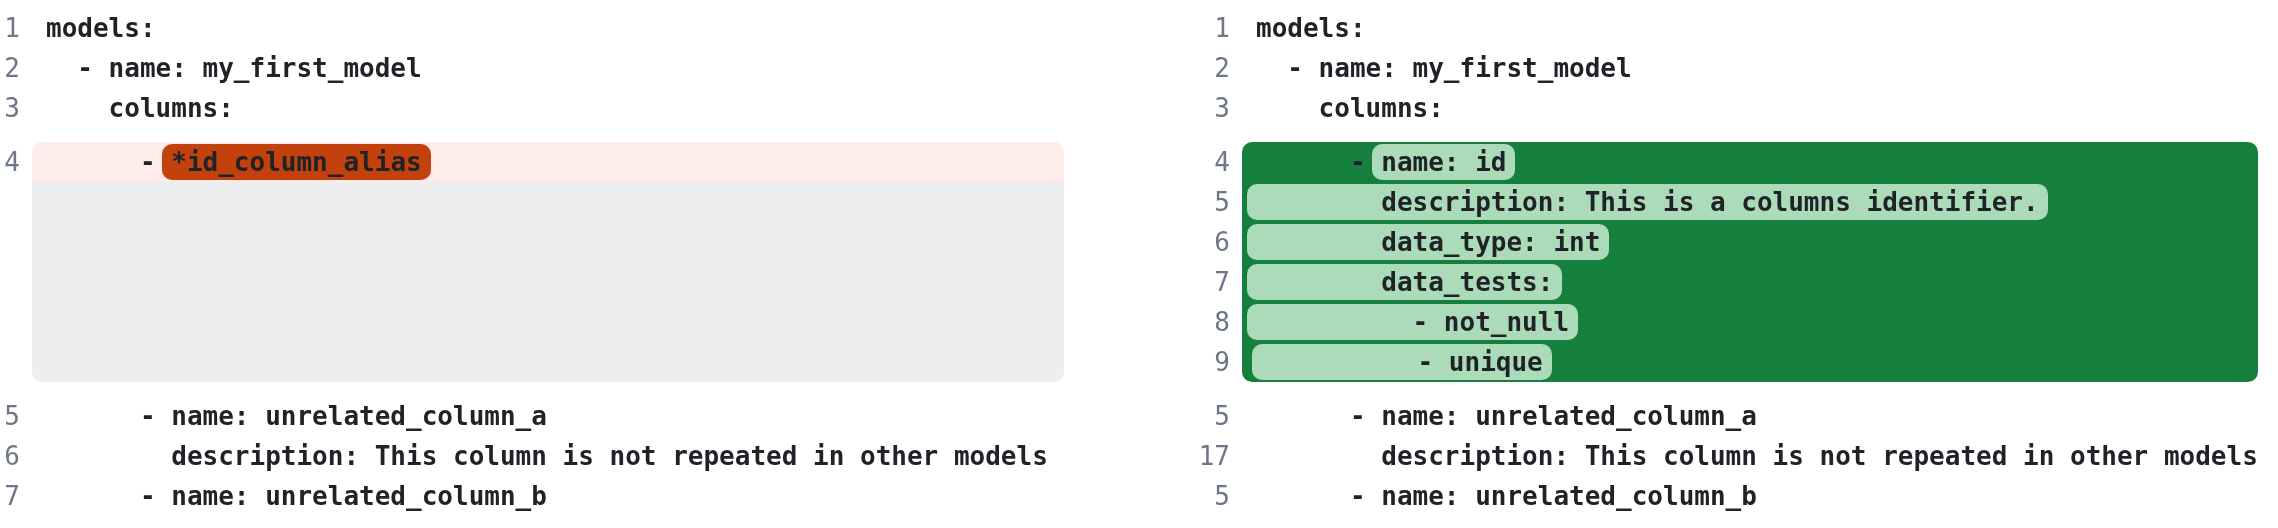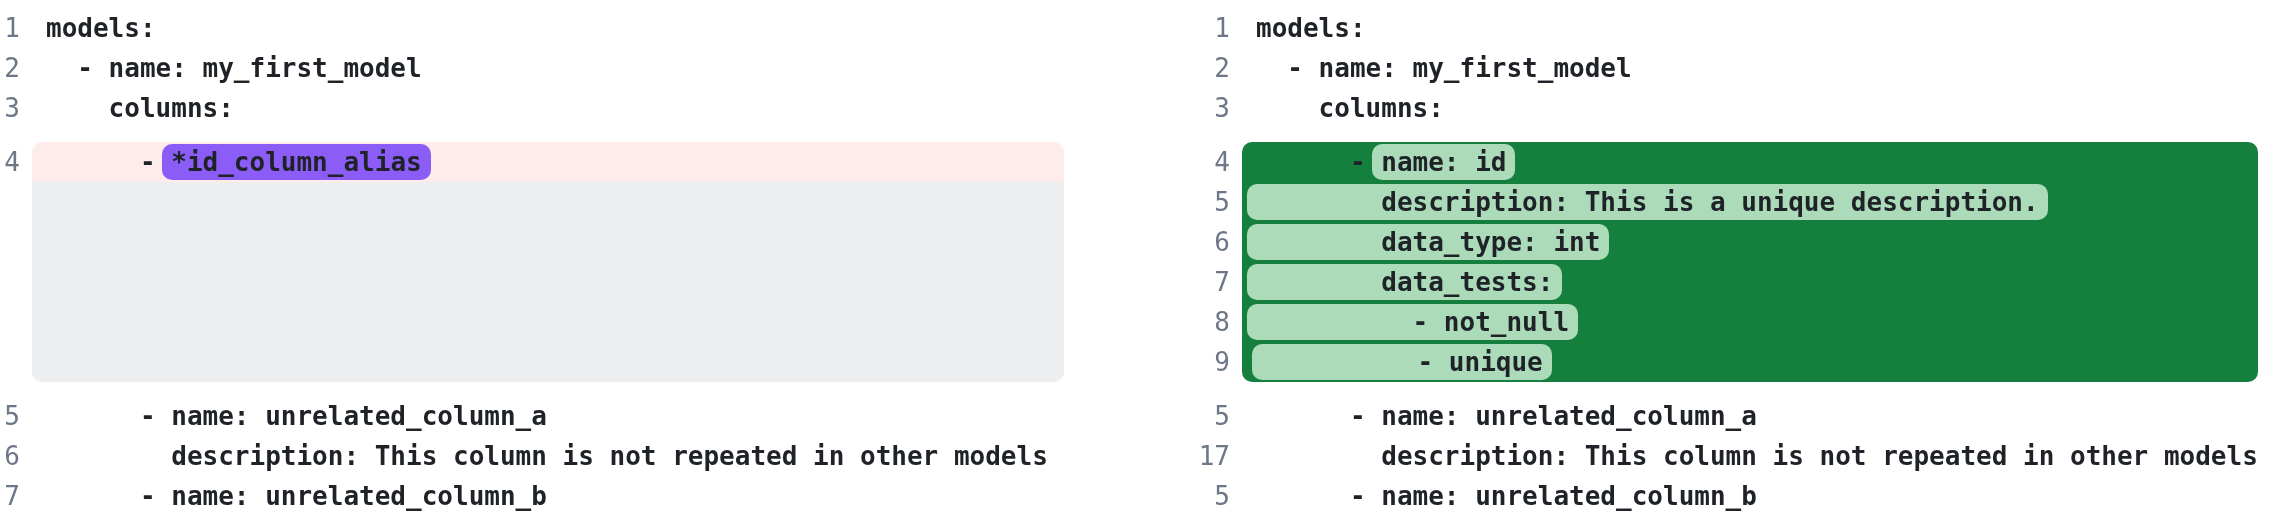--- a/index.html
+++ b/index.html
@@ -10,21 +10,21 @@
   .pane{flex:1 1 0;min-width:0;padding-left:4px;padding-right:20px;box-sizing:border-box;
         display:flex;flex-direction:column;}
   .row{display:flex;height:40px;line-height:40px;align-items:stretch;}
   .num{flex:none;text-align:right;color:#6d7787;user-select:none;}
   .pane-left .num{width:16px;}
   .pane-right .num{width:32px;}
   .code{flex:1 1 auto;min-width:0;margin-left:12px;padding-left:14px;
         white-space:pre;overflow:hidden;font-weight:bold;}
   .pill{padding:3px 9px;margin:0 -9px;border-radius:10px;}
   .removed .code{background:#fdecea;}
-  .removed .pill{background:#8b5cf6;}
+  .removed .pill{background:#c2410c;}
   .added .code{background:#15803d;}
   .added .pill{background:#abdbb9;}
   .rt .code{border-radius:10px 10px 0 0;}
   .rb .code{border-radius:0 0 10px 10px;padding-left:19px;}
   .block-start{margin-top:14px;}
   .block-end{margin-bottom:14px;}
   .row.filler{height:200px;}
   .filler .code{background:#edeef0;}
 </style>
 </head>
@@ -82,21 +82,21 @@
       <span class="num">3</span>
       <div class="code">    columns:</div>
     </div>
 
     <div class="row added rt block-start">
       <span class="num">4</span>
       <div class="code"><span>      - </span><span class="pill">name: id</span></div>
     </div>
     <div class="row added">
       <span class="num">5</span>
-      <div class="code"><span class="pill">        description: This is a unique description.</span></div>
+      <div class="code"><span class="pill">        description: This is a columns identifier.</span></div>
     </div>
     <div class="row added">
       <span class="num">6</span>
       <div class="code"><span class="pill">        data_type: int</span></div>
     </div>
     <div class="row added">
       <span class="num">7</span>
       <div class="code"><span class="pill">        data_tests:</span></div>
     </div>
     <div class="row added">

